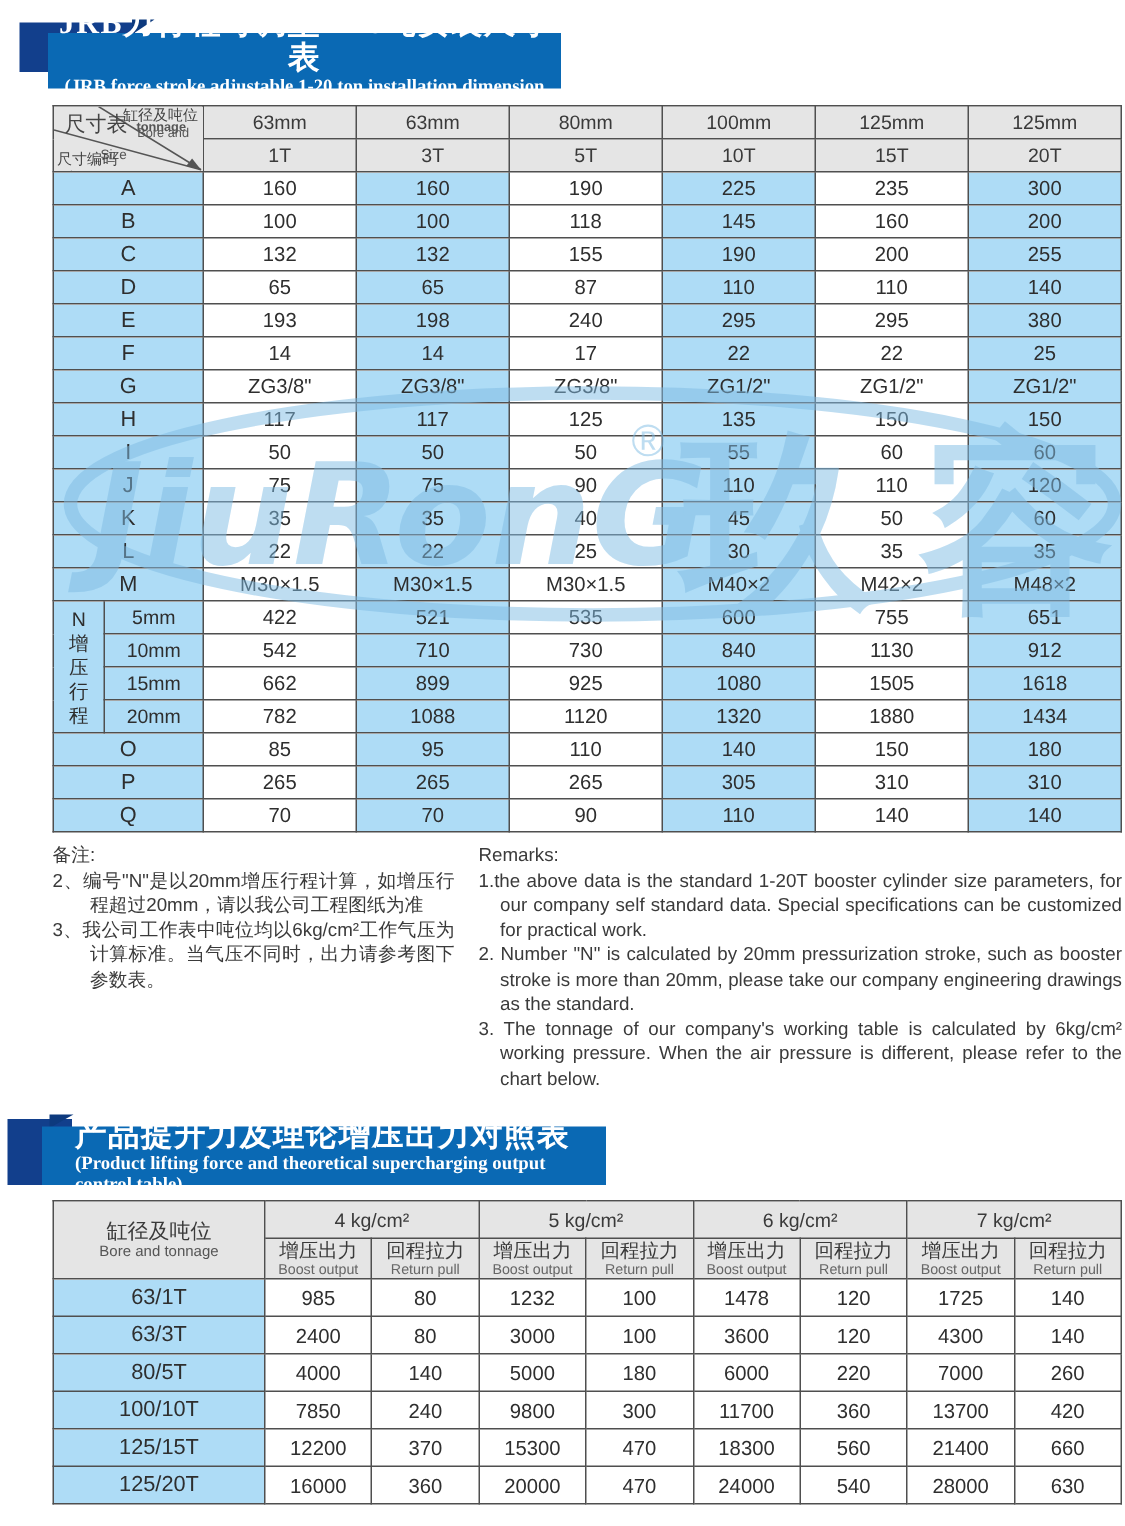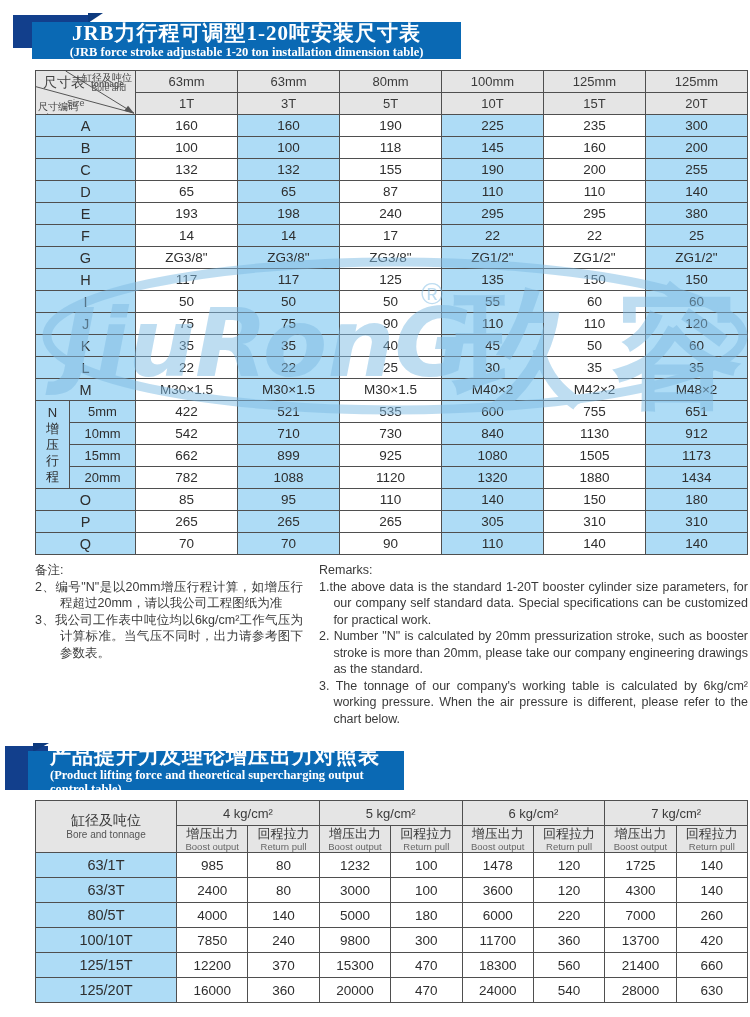--- a/index.html
+++ b/index.html
@@ -17,21 +17,21 @@
   .fold{position:absolute;width:0;height:0;border-style:solid;}
   .strip{position:absolute;background:var(--bblue);color:#fff;text-align:center;
          display:flex;flex-direction:column;justify-content:center;}
   .strip .t1{font-family:"Liberation Serif", serif;font-weight:bold;font-size:21px;
              line-height:23px;letter-spacing:1px;}
   .strip .t2{font-family:"Liberation Serif", serif;font-weight:bold;font-size:12.5px;
              line-height:14px;}
   #sq1{left:13px;top:15px;width:77px;height:33px;}
   #fold1{left:88px;top:13px;border-width:0 0 10px 15px;
          border-color:transparent transparent transparent #0d3a7e;}
-  #strip1{left:32px;top:22px;width:429px;height:37px;}
+  #strip1{left:32px;top:22px;width:342px;height:37px;}
   #sq2{left:5px;top:746px;width:43px;height:44px;}
   #fold2{left:33px;top:743px;border-width:0 0 9px 16px;
          border-color:transparent transparent transparent #0d3a7e;}
   #strip2{left:28px;top:751px;width:376px;height:39px;text-align:left;padding-left:22px;}
   
   table{border-collapse:collapse;table-layout:fixed;}
   #table1{position:absolute;left:35px;top:70px;width:713px;}
   #table2{position:absolute;left:35px;top:800px;width:713px;}
   td{border:1px solid var(--bd);text-align:center;vertical-align:middle;
      padding:0;font-size:13.5px;overflow:hidden;}
@@ -265,21 +265,21 @@
         <td>1130</td>
         <td class="alt">912</td>
       </tr>
       <tr>
         <td class="lbl2">15mm</td>
         <td>662</td>
         <td class="alt">899</td>
         <td>925</td>
         <td class="alt">1080</td>
         <td>1505</td>
-        <td class="alt">1173</td>
+        <td class="alt">1618</td>
       </tr>
       <tr>
         <td class="lbl2">20mm</td>
         <td>782</td>
         <td class="alt">1088</td>
         <td>1120</td>
         <td class="alt">1320</td>
         <td>1880</td>
         <td class="alt">1434</td>
       </tr>

